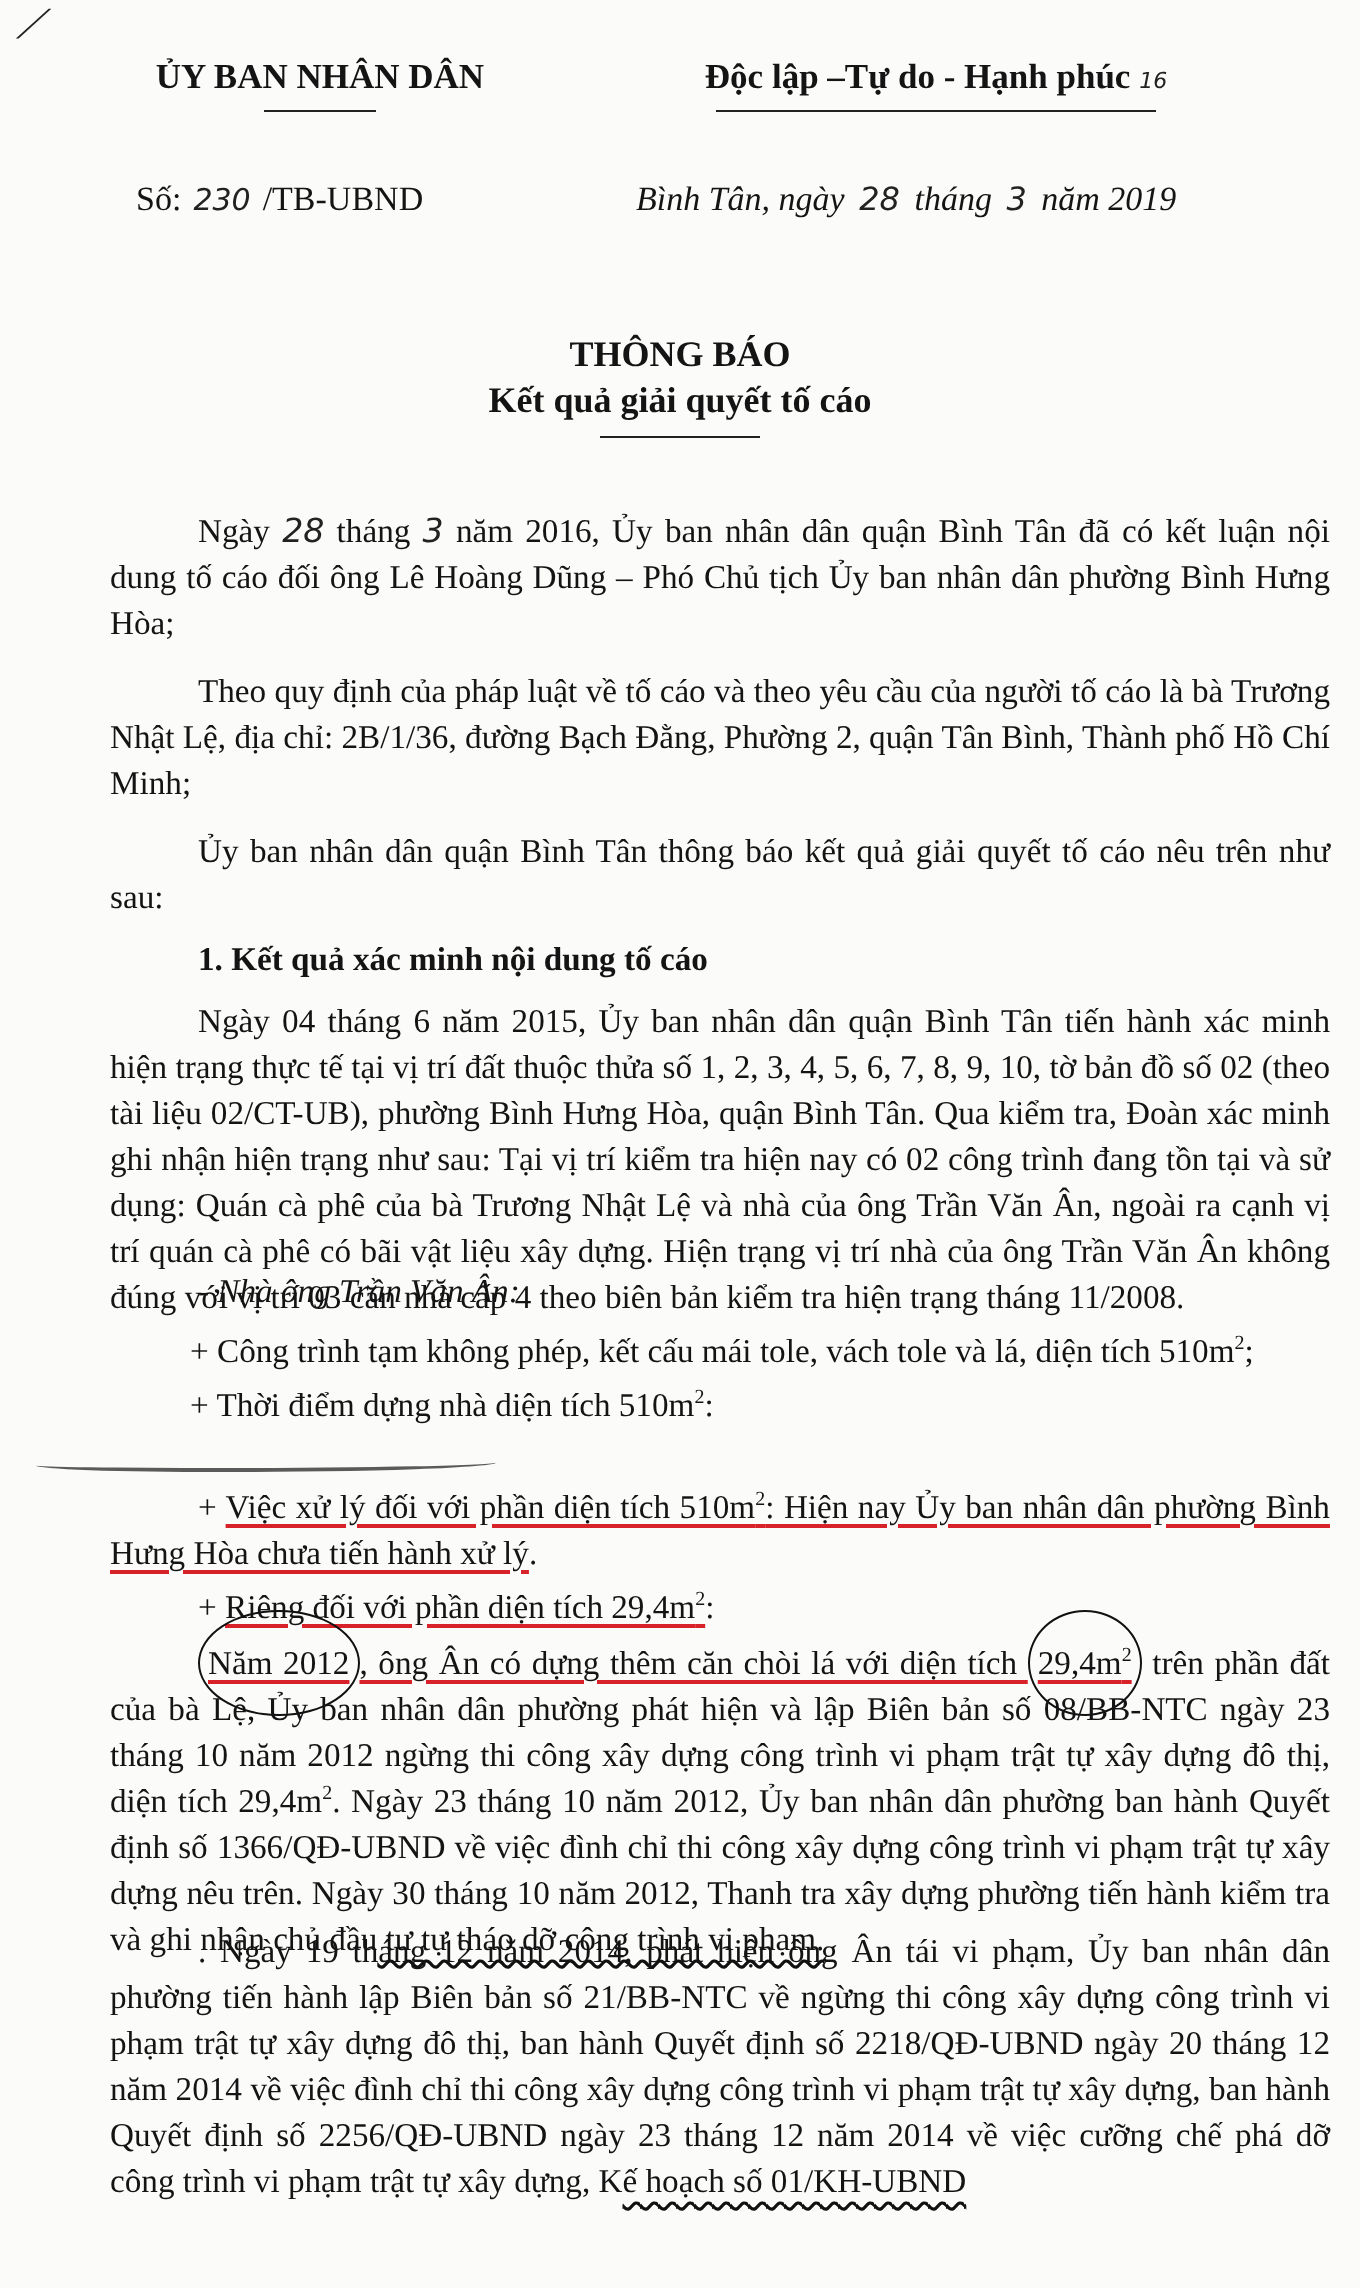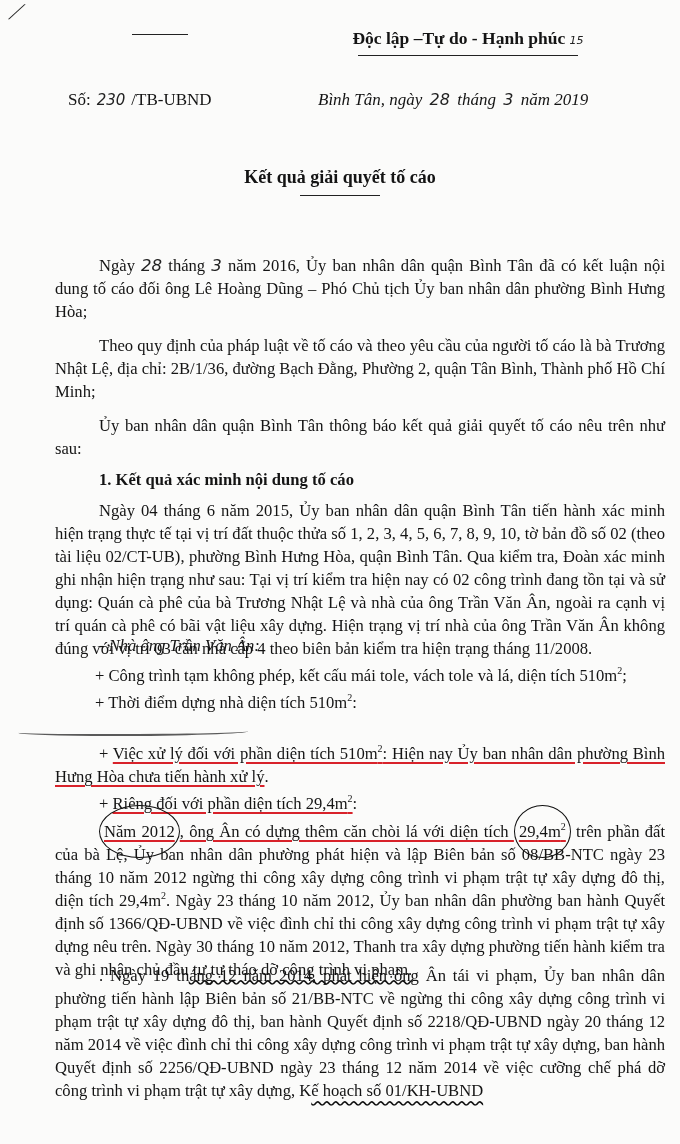--- a/index.html
+++ b/index.html
@@ -31,44 +31,46 @@
     .circle { border: 1.5px solid #111; border-radius: 50%; padding: 16px 4px; }
     .scribble { left: 8px; top: 0px; font-size: 20px; }
     .strike { left: 18px; top: 728px; width: 230px; height: 6px; border-bottom: 2px solid #333; border-radius: 0 0 60% 40%; opacity: .8; }
   </style>
 </head>
 <body>
 
 <div class="abs scribble pen">⟋</div>
 
 <div class="abs hdr-left">
+  <div>ỦY BAN NHÂN DÂN</div>
   <div class="line"></div>
 </div>
 
 <div class="abs hdr-right">
   <div>
     <span class="motto">Độc lập –Tự do - Hạnh phúc</span>
-    <span class="pen" style="font-size:11px;font-weight:normal;">15</span>
+    <span class="pen" style="font-size:11px;font-weight:normal;">16</span>
   </div>
   <div class="line"></div>
 </div>
 
 <div class="abs num">
   <span>Số:</span><span class="pen">230</span><span>/TB-UBND</span>
 </div>
 
 <div class="abs date">
   <span>Bình Tân, ngày</span>
   <span class="pen">28</span>
   <span>tháng</span>
   <span class="pen">3</span>
   <span>năm 2019</span>
 </div>
 
 <div class="abs title">
+  <div>THÔNG BÁO</div>
   <div>Kết quả giải quyết tố cáo</div>
   <div class="line"></div>
 </div>
 
 <div class="abs para ind" style="top:254px;">
   <span>Ngày</span>
   <span class="pen">28</span>
   <span>tháng</span>
   <span class="pen">3</span>
   <span>năm 2016, Ủy ban nhân dân quận Bình Tân đã có kết luận nội dung tố cáo đối ông Lê Hoàng Dũng – Phó Chủ tịch Ủy ban nhân dân phường Bình Hưng Hòa;</span>

